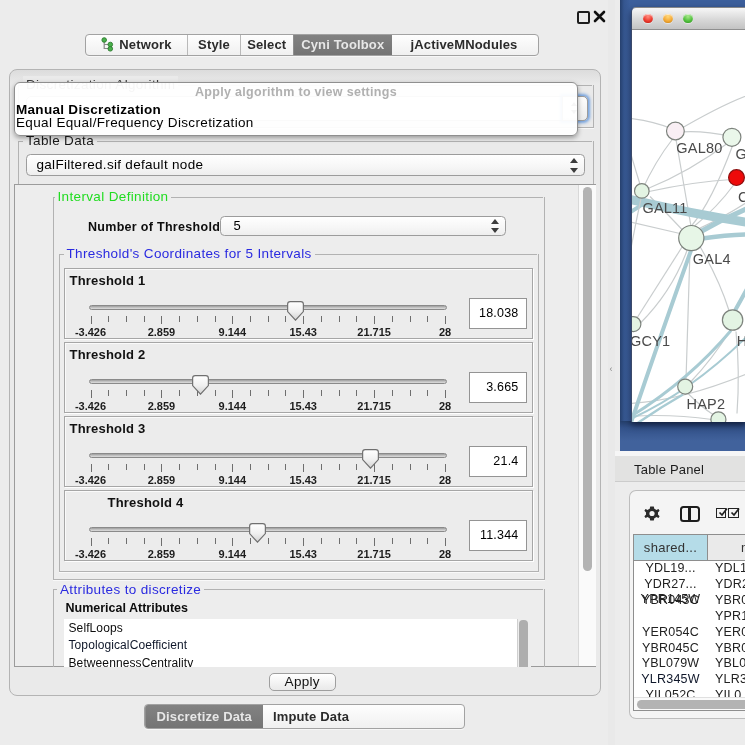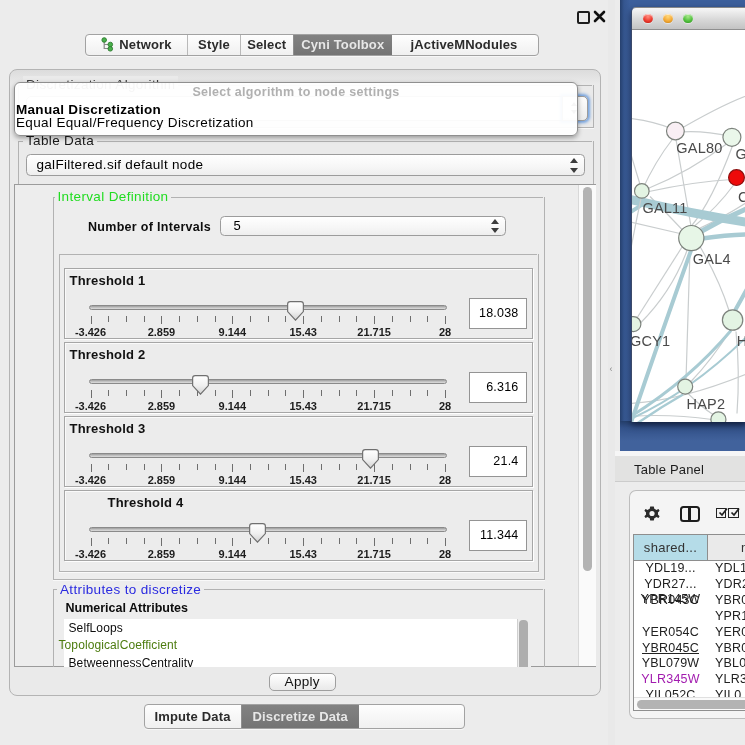--- a/index.html
+++ b/index.html
@@ -40,26 +40,27 @@
 <div style="position:absolute;left:25.5px;top:154px;width:559px;height:22px;box-sizing:border-box;background:linear-gradient(#ffffff,#f6f6f6 60%,#eeeeee);border:1px solid #9c9c9c;border-radius:4.5px;font:13.5px 'Liberation Sans', sans-serif;letter-spacing:0.3px;color:#000;line-height:20px;padding-left:10px;white-space:nowrap;overflow:hidden;">galFiltered.sif default node</div>
     <div style="position:absolute;left:569.5px;top:158.0px;width:0;height:0;border-left:4px solid transparent;border-right:4px solid transparent;border-bottom:5px solid #3c3c3c;"></div>
     <div style="position:absolute;left:569.5px;top:167.5px;width:0;height:0;border-left:4px solid transparent;border-right:4px solid transparent;border-top:5px solid #3c3c3c;"></div>
 <div style="position:absolute;left:13.5px;top:184px;width:582.5px;height:482.5px;box-sizing:border-box;border:1px solid #9b9b9b;background:#ededed;"></div>
 <div style="position:absolute;left:578px;top:185px;width:17px;height:480.5px;background:#fafafa;border-left:1px solid #d8d8d8;"></div>
 <div style="position:absolute;left:582.5px;top:187px;width:9px;height:384px;background:#b3b3b3;border-radius:5px;"></div>
 <div style="position:absolute;left:14.5px;top:185px;width:563px;height:481.5px;overflow:hidden;">
 <div style="position:absolute;left:38.0px;top:11.5px;width:490.0px;height:382.0px;border:1px solid #b2b2b2;border-top:none;box-shadow:0 1px 0 rgba(255,255,255,.65);"></div>
       <div style="position:absolute;left:38.0px;top:11.5px;width:490.0px;height:0;border-top:1px solid #b2b2b2;"></div>
       <div style="position:absolute;left:40.0px;top:3.130000000000001px;padding:0 3px;background:#ededed;color:#21dc21;font:13.5px 'Liberation Sans', sans-serif;letter-spacing:0.35px;line-height:17px;white-space:nowrap;">Interval Definition</div>
-<div style="position:absolute;left:73.5px;top:34.5px;font:bold 12.5px 'Liberation Sans', sans-serif;letter-spacing:0.3px;color:#0d0d0d;">Number of Intervals</div>
+<div style="position:absolute;left:73.5px;top:34.5px;font:bold 12.5px 'Liberation Sans', sans-serif;letter-spacing:0.3px;color:#0d0d0d;">Number of Threshold</div>
 <div style="position:absolute;left:205.0px;top:30.5px;width:286.5px;height:20.5px;box-sizing:border-box;background:linear-gradient(#ffffff,#f6f6f6 60%,#eeeeee);border:1px solid #9c9c9c;border-radius:4.5px;font:13px 'Liberation Sans', sans-serif;letter-spacing:0.3px;color:#000;line-height:18.5px;padding-left:13px;white-space:nowrap;overflow:hidden;">5</div>
       <div style="position:absolute;left:476.5px;top:33.75px;width:0;height:0;border-left:4px solid transparent;border-right:4px solid transparent;border-bottom:5px solid #3c3c3c;"></div>
       <div style="position:absolute;left:476.5px;top:43.25px;width:0;height:0;border-left:4px solid transparent;border-right:4px solid transparent;border-top:5px solid #3c3c3c;"></div>
 <div style="position:absolute;left:44.0px;top:68.5px;width:478.5px;height:317.0px;border:1px solid #b2b2b2;border-top:none;box-shadow:0 1px 0 rgba(255,255,255,.65);"></div>
       <div style="position:absolute;left:44.0px;top:68.5px;width:478.5px;height:0;border-top:1px solid #b2b2b2;"></div>
+      <div style="position:absolute;left:49.0px;top:60.13px;padding:0 3px;background:#ededed;color:#2a2ae0;font:13.5px 'Liberation Sans', sans-serif;letter-spacing:0.35px;line-height:17px;white-space:nowrap;">Threshold's Coordinates for 5 Intervals</div>
 <div style="position:absolute;left:49.0px;top:82.5px;width:469.0px;height:71.0px;box-sizing:border-box;border:1px solid #a6a6a6;background:#ececec;box-shadow:1px 1px 0 rgba(255,255,255,.9), inset 1px 1px 0 rgba(255,255,255,.75);"></div>
       <div style="position:absolute;left:55.0px;top:87.5px;font:bold 13px 'Liberation Sans', sans-serif;letter-spacing:0.2px;color:#111;">Threshold 1</div>
       <div style="position:absolute;left:74.5px;top:119.5px;width:357.5px;height:5px;border-radius:3px;background:linear-gradient(#9d9d9d,#cfcfcf 70%,#dadada);border:1px solid #8a8a8a;box-sizing:border-box;"></div>
       <div style="position:absolute;left:76.0px;top:131.0px;width:1px;height:8px;background:#6e6e6e;"></div>
       <div style="position:absolute;left:93.72px;top:131.0px;width:1px;height:6px;background:#6e6e6e;"></div>
       <div style="position:absolute;left:111.45px;top:131.0px;width:1px;height:6px;background:#6e6e6e;"></div>
       <div style="position:absolute;left:129.17px;top:131.0px;width:1px;height:6px;background:#6e6e6e;"></div>
       <div style="position:absolute;left:146.9px;top:131.0px;width:1px;height:8px;background:#6e6e6e;"></div>
       <div style="position:absolute;left:164.62px;top:131.0px;width:1px;height:6px;background:#6e6e6e;"></div>
       <div style="position:absolute;left:182.35px;top:131.0px;width:1px;height:6px;background:#6e6e6e;"></div>
@@ -113,21 +114,21 @@
       <div style="position:absolute;left:430.5px;top:205.0px;width:1px;height:8px;background:#6e6e6e;"></div>
       <div style="position:absolute;left:36.0px;top:214.5px;width:80px;text-align:center;font:bold 11px 'Liberation Sans', sans-serif;color:#1d1d1d;">-3.426</div>
       <div style="position:absolute;left:106.9px;top:214.5px;width:80px;text-align:center;font:bold 11px 'Liberation Sans', sans-serif;color:#1d1d1d;">2.859</div>
       <div style="position:absolute;left:177.8px;top:214.5px;width:80px;text-align:center;font:bold 11px 'Liberation Sans', sans-serif;color:#1d1d1d;">9.144</div>
       <div style="position:absolute;left:248.7px;top:214.5px;width:80px;text-align:center;font:bold 11px 'Liberation Sans', sans-serif;color:#1d1d1d;">15.43</div>
       <div style="position:absolute;left:319.6px;top:214.5px;width:80px;text-align:center;font:bold 11px 'Liberation Sans', sans-serif;color:#1d1d1d;">21.715</div>
       <div style="position:absolute;left:390.5px;top:214.5px;width:80px;text-align:center;font:bold 11px 'Liberation Sans', sans-serif;color:#1d1d1d;">28</div>
       <svg style="position:absolute;left:177.39px;top:189.5px;" width="17" height="20" viewBox="0 0 16 20" preserveAspectRatio="none">
         <path d="M3 0.6 h10 q2.4 0 2.4 2.4 v7.5 L8 19.2 L0.6 10.5 V3 q0-2.4 2.4-2.4 Z" fill="url(#thg)" stroke="#6f6f6f" stroke-width="1.1"></path>
       </svg>
-      <div style="position:absolute;left:454.5px;top:187.0px;width:57.5px;height:31px;box-sizing:border-box;background:#fff;border:1px solid #949494;font:12.5px 'Liberation Sans', sans-serif;letter-spacing:0.2px;color:#000;line-height:29px;text-align:right;padding-right:7px;">6.316</div>
+      <div style="position:absolute;left:454.5px;top:187.0px;width:57.5px;height:31px;box-sizing:border-box;background:#fff;border:1px solid #949494;font:12.5px 'Liberation Sans', sans-serif;letter-spacing:0.2px;color:#000;line-height:29px;text-align:right;padding-right:7px;">3.665</div>
 <div style="position:absolute;left:49.0px;top:230.5px;width:469.0px;height:71.0px;box-sizing:border-box;border:1px solid #a6a6a6;background:#ececec;box-shadow:1px 1px 0 rgba(255,255,255,.9), inset 1px 1px 0 rgba(255,255,255,.75);"></div>
       <div style="position:absolute;left:55.0px;top:235.5px;font:bold 13px 'Liberation Sans', sans-serif;letter-spacing:0.2px;color:#111;">Threshold 3</div>
       <div style="position:absolute;left:74.5px;top:267.5px;width:357.5px;height:5px;border-radius:3px;background:linear-gradient(#9d9d9d,#cfcfcf 70%,#dadada);border:1px solid #8a8a8a;box-sizing:border-box;"></div>
       <div style="position:absolute;left:76.0px;top:279.0px;width:1px;height:8px;background:#6e6e6e;"></div>
       <div style="position:absolute;left:93.72px;top:279.0px;width:1px;height:6px;background:#6e6e6e;"></div>
       <div style="position:absolute;left:111.45px;top:279.0px;width:1px;height:6px;background:#6e6e6e;"></div>
       <div style="position:absolute;left:129.17px;top:279.0px;width:1px;height:6px;background:#6e6e6e;"></div>
       <div style="position:absolute;left:146.9px;top:279.0px;width:1px;height:8px;background:#6e6e6e;"></div>
       <div style="position:absolute;left:164.62px;top:279.0px;width:1px;height:6px;background:#6e6e6e;"></div>
       <div style="position:absolute;left:182.35px;top:279.0px;width:1px;height:6px;background:#6e6e6e;"></div>
@@ -188,29 +189,29 @@
       <svg style="position:absolute;left:234.11px;top:337.5px;" width="17" height="20" viewBox="0 0 16 20" preserveAspectRatio="none">
         <path d="M3 0.6 h10 q2.4 0 2.4 2.4 v7.5 L8 19.2 L0.6 10.5 V3 q0-2.4 2.4-2.4 Z" fill="url(#thg)" stroke="#6f6f6f" stroke-width="1.1"></path>
       </svg>
       <div style="position:absolute;left:454.5px;top:335.0px;width:57.5px;height:31px;box-sizing:border-box;background:#fff;border:1px solid #949494;font:12.5px 'Liberation Sans', sans-serif;letter-spacing:0.2px;color:#000;line-height:29px;text-align:right;padding-right:7px;">11.344</div>
 <div style="position:absolute;left:38.5px;top:404px;width:489.5px;height:111px;border:1px solid #b2b2b2;border-top:none;box-shadow:0 1px 0 rgba(255,255,255,.65);"></div>
       <div style="position:absolute;left:38.5px;top:404px;width:489.5px;height:0;border-top:1px solid #b2b2b2;"></div>
       <div style="position:absolute;left:42.5px;top:395.63px;padding:0 3px;background:#ededed;color:#2a2ae0;font:13.5px 'Liberation Sans', sans-serif;letter-spacing:0.35px;line-height:17px;white-space:nowrap;">Attributes to discretize</div>
 <div style="position:absolute;left:51.0px;top:416px;font:bold 12.5px 'Liberation Sans', sans-serif;color:#0d0d0d;">Numerical Attributes</div>
 <div style="position:absolute;left:49.5px;top:433.5px;width:452.5px;height:60px;background:#fff;"></div>
 <div style="position:absolute;left:54.0px;top:435.5px;font:12px 'Liberation Sans', sans-serif;letter-spacing:0.1px;color:#0d0d0d;">SelfLoops</div>
-<div style="position:absolute;left:44px;top:453.0px;font:12px 'Liberation Sans', sans-serif;letter-spacing:0.1px;color:#4d7c0f;">TopologicalCoefficient</div>
+<div style="position:absolute;left:54.0px;top:453.0px;font:12px 'Liberation Sans', sans-serif;letter-spacing:0.1px;color:#0f172a;">TopologicalCoefficient</div>
 <div style="position:absolute;left:54.0px;top:470.5px;font:12px 'Liberation Sans', sans-serif;letter-spacing:0.1px;color:#0d0d0d;">BetweennessCentrality</div>
 <div style="position:absolute;left:502.0px;top:433.5px;width:13px;height:60px;background:#ededed;border-left:1px solid #cfcfcf;"></div>
 <div style="position:absolute;left:504.0px;top:435px;width:9px;height:57px;background:#aeaeae;border-radius:4px;"></div>
 </div>
 <div style="position:absolute;left:269px;top:672.5px;width:66.5px;height:18px;box-sizing:border-box;background:linear-gradient(#ffffff,#e9e9e9);border:1px solid #9f9f9f;border-radius:5px;font:13.5px 'Liberation Sans', sans-serif;letter-spacing:0.3px;color:#111;text-align:center;line-height:16px;">Apply</div>
 <div style="position:absolute;left:143.5px;top:703.5px;width:319.5px;height:23.5px;border:1px solid #a2a2a2;border-radius:4px;overflow:hidden;display:flex;background:linear-gradient(#fefefe,#f0f0f0);box-shadow:0 1px 0 rgba(255,255,255,.6);">
+      <div style="width:118.5px;height:100%;background:linear-gradient(#828282,#747474);border-left:1px solid #8e8e8e;color:#e7e7e7;font:bold 13px 'Liberation Sans', sans-serif;display:flex;align-items:center;justify-content:center;box-sizing:border-box;letter-spacing:0.15px;">Discretize Data</div>
       <div style="width:96px;height:100%;color:#2b2b2b;font:bold 13px 'Liberation Sans', sans-serif;display:flex;align-items:center;justify-content:center;box-sizing:border-box;letter-spacing:0.15px;">Impute Data</div>
-      <div style="width:118.5px;height:100%;background:linear-gradient(#828282,#747474);border-left:1px solid #8e8e8e;color:#e7e7e7;font:bold 13px 'Liberation Sans', sans-serif;display:flex;align-items:center;justify-content:center;box-sizing:border-box;letter-spacing:0.15px;">Discretize Data</div>
     </div>
 </div>
 <div style="position:absolute;left:608px;top:0;width:7px;height:745px;background:#e9e9e9;"></div>
 <div style="position:absolute;left:609.5px;top:364px;font:9px 'Liberation Sans', sans-serif;color:#8a8a8a;">‹</div>
 <div style="position:absolute;left:619.5px;top:0;width:125.5px;height:450.5px;background:linear-gradient(90deg,#26406d,#35568f 4px,#3c5f9c 10px);"></div>
 <div style="position:absolute;left:619.5px;top:421px;width:125.5px;height:29.5px;background:linear-gradient(#243e6a,#33528a 7px,#41629c 20px);"></div>
 <div style="position:absolute;left:631px;top:7px;width:114px;height:413.5px;border-radius:5px 0 0 0;box-shadow:0 3px 7px rgba(0,0,20,.55);overflow:hidden;border-left:1px solid #3c4a6a;border-top:1px solid #888;">
 <div style="position:absolute;left:0;top:0;width:100%;height:20.5px;background:linear-gradient(#f7f7f7,#d8d8d8 55%,#c3c3c3);border-bottom:1px solid #8f8f8f;"></div>
 <div style="position:absolute;left:11.1px;top:5.6px;width:9.8px;height:9.8px;border-radius:50%;background:radial-gradient(circle at 50% 28%, #ff8d80, #ee3a2e 55%, #b01c10);box-shadow:inset 0 1px 1px rgba(255,255,255,.7), 0 1px 1px rgba(255,255,255,.45);"></div>
 <div style="position:absolute;left:31.1px;top:5.6px;width:9.8px;height:9.8px;border-radius:50%;background:radial-gradient(circle at 50% 28%, #ffd87a, #f4a935 55%, #c07d12);box-shadow:inset 0 1px 1px rgba(255,255,255,.7), 0 1px 1px rgba(255,255,255,.45);"></div>
@@ -293,26 +294,26 @@
 <div style="position:absolute;left:0;top:26.5px;width:73px;font:12.5px 'Liberation Sans', sans-serif;letter-spacing:0.2px;color:#222;text-align:center;">YDL19...</div>
 <div style="position:absolute;left:81px;top:26.5px;font:12.5px 'Liberation Sans', sans-serif;letter-spacing:0.2px;color:#222;white-space:nowrap;">YDL1</div>
 <div style="position:absolute;left:0;top:42.4px;width:73px;font:12.5px 'Liberation Sans', sans-serif;letter-spacing:0.2px;color:#222;text-align:center;">YDR27...</div>
 <div style="position:absolute;left:81px;top:42.4px;font:12.5px 'Liberation Sans', sans-serif;letter-spacing:0.2px;color:#222;white-space:nowrap;">YDR2</div>
 <div style="position:absolute;left:0;top:58.3px;width:73px;font:12.5px 'Liberation Sans', sans-serif;letter-spacing:0.2px;color:#222;text-align:center;">YBR043C</div>
 <div style="position:absolute;left:81px;top:58.3px;font:12.5px 'Liberation Sans', sans-serif;letter-spacing:0.2px;color:#222;white-space:nowrap;">YBR0</div>
 <div style="position:absolute;left:0;top:57px;width:73px;font:12.5px 'Liberation Sans', sans-serif;letter-spacing:0.2px;color:#222;text-align:center;">YPR145W</div>
 <div style="position:absolute;left:81px;top:74.2px;font:12.5px 'Liberation Sans', sans-serif;letter-spacing:0.2px;color:#222;white-space:nowrap;">YPR1</div>
 <div style="position:absolute;left:0;top:90.1px;width:73px;font:12.5px 'Liberation Sans', sans-serif;letter-spacing:0.2px;color:#222;text-align:center;">YER054C</div>
 <div style="position:absolute;left:81px;top:90.1px;font:12.5px 'Liberation Sans', sans-serif;letter-spacing:0.2px;color:#222;white-space:nowrap;">YER0</div>
-<div style="position:absolute;left:0;top:106.0px;width:73px;font:12.5px 'Liberation Sans', sans-serif;letter-spacing:0.2px;color:#222;text-align:center;text-decoration:underline;">YBR045C</div>
+<div style="position:absolute;left:0;top:106.0px;width:73px;font:12.5px 'Liberation Sans', sans-serif;letter-spacing:0.2px;color:#222;text-align:center;">YBR045C</div>
 <div style="position:absolute;left:81px;top:106.0px;font:12.5px 'Liberation Sans', sans-serif;letter-spacing:0.2px;color:#222;white-space:nowrap;">YBR0</div>
 <div style="position:absolute;left:0;top:121.9px;width:73px;font:12.5px 'Liberation Sans', sans-serif;letter-spacing:0.2px;color:#222;text-align:center;">YBL079W</div>
 <div style="position:absolute;left:81px;top:121.9px;font:12.5px 'Liberation Sans', sans-serif;letter-spacing:0.2px;color:#222;white-space:nowrap;">YBL0</div>
-<div style="position:absolute;left:0;top:137.8px;width:73px;font:12.5px 'Liberation Sans', sans-serif;letter-spacing:0.2px;color:#a21caf;text-align:center;">YLR345W</div>
+<div style="position:absolute;left:0;top:137.8px;width:73px;font:12.5px 'Liberation Sans', sans-serif;letter-spacing:0.2px;color:#0f172a;text-align:center;">YLR345W</div>
 <div style="position:absolute;left:81px;top:137.8px;font:12.5px 'Liberation Sans', sans-serif;letter-spacing:0.2px;color:#222;white-space:nowrap;">YLR3</div>
 <div style="position:absolute;left:0;top:153.7px;width:73px;font:12.5px 'Liberation Sans', sans-serif;letter-spacing:0.2px;color:#222;text-align:center;">YIL052C</div>
 <div style="position:absolute;left:81px;top:153.7px;font:12.5px 'Liberation Sans', sans-serif;letter-spacing:0.2px;color:#222;white-space:nowrap;">YIL0</div>
 <div style="position:absolute;left:0;top:162.5px;width:112px;height:14px;background:#fafafa;border-top:1px solid #e0e0e0;"></div>
 <div style="position:absolute;left:3px;top:165px;width:109px;height:9px;background:#b3b3b3;border-radius:5px 0 0 5px;"></div>
 </div>
 <div style="position:absolute;left:14px;top:82px;width:564px;height:53.5px;box-sizing:border-box;background:rgba(255,255,255,0.95);border:1px solid #8f8f8f;border-radius:6px;box-shadow:0 2px 5px rgba(0,0,0,0.35);"></div>
-<div style="position:absolute;left:14px;top:84.5px;width:564px;text-align:center;font:bold 12.5px 'Liberation Sans', sans-serif;letter-spacing:0.3px;color:#b0b0b0;">Select algorithm to node settings</div>
+<div style="position:absolute;left:14px;top:84.5px;width:564px;text-align:center;font:bold 12.5px 'Liberation Sans', sans-serif;letter-spacing:0.3px;color:#b0b0b0;">Apply algorithm to view settings</div>
 <div style="position:absolute;left:16px;top:101.5px;font:bold 13.5px 'Liberation Sans', sans-serif;letter-spacing:0.3px;color:#000;">Manual Discretization</div>
 <div style="position:absolute;left:16px;top:115px;font:13.5px 'Liberation Sans', sans-serif;letter-spacing:0.35px;color:#000;">Equal Equal/Frequency Discretization</div>
 </body></html>

